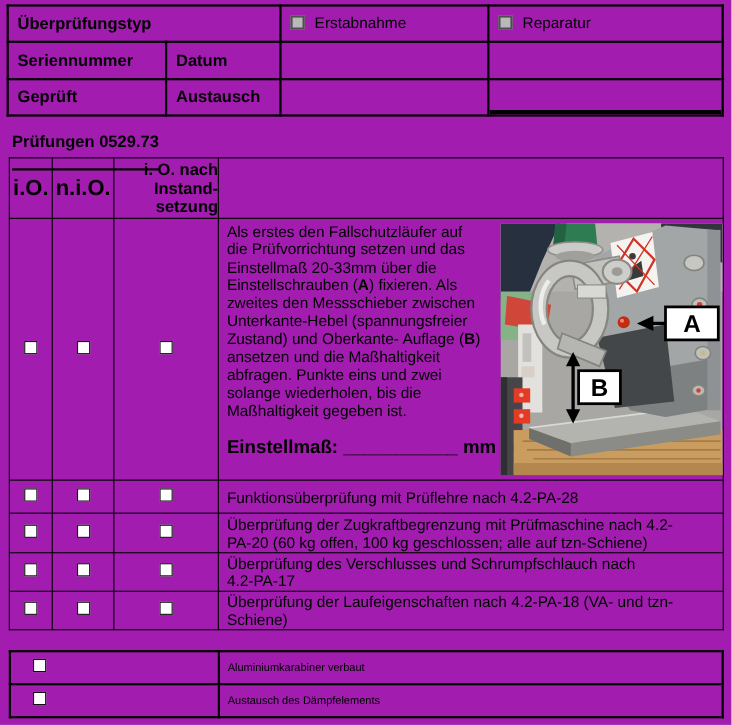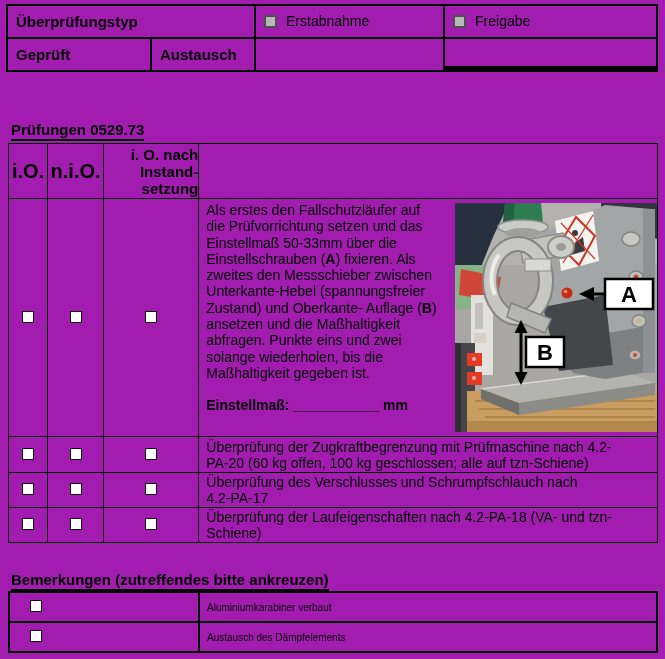--- a/index.html
+++ b/index.html
@@ -16,36 +16,36 @@
   #header-table td{border:2px solid #000;vertical-align:middle;padding:0 0 0 8px;}
   .hdr-label{font-weight:bold;font-size:15px;}
   .type-cell{padding-left:9px;}
   .cb-gray{display:inline-block;width:9px;height:9px;background:#b9b9b9;border:2px solid #4f4f4f;vertical-align:-1px;}
   .cb-option-label{font-size:14px;margin-left:9px;vertical-align:1px;}
   .sig-cell{position:relative;}
   .sig-line{position:absolute;left:0;right:0;bottom:0;height:4px;background:#000;}
 
   
   .section-title{position:absolute;font-weight:bold;font-size:15px;}
-  .section-title span{border-bottom:2px solid #000;padding-bottom:1px;}
+  .section-title span{border-bottom:2px solid #000;padding-bottom:15px;}
   #tests-title{left:11px;top:121px;}
   #remarks-title{left:11px;top:571px;}
 
   
   #tests-table{position:absolute;left:8px;top:143px;width:650px;}
   #tests-table td{border:1px solid #000;}
   .col-head{font-weight:bold;font-size:20px;text-align:center;vertical-align:middle;}
   .col-head-left{font-weight:bold;font-size:15px;text-align:right;vertical-align:top;padding:2px 0 0 6px;line-height:17px;}
   .cb-cell{text-align:center;vertical-align:middle;}
   .cb-white{display:inline-block;width:10px;height:10px;background:#fff;border:1.5px solid #101010;}
   .pre{white-space:pre-line;}
   .test-text-cell{font-size:14px;line-height:16px;vertical-align:middle;padding:1px 4px 1px 7px;}
   .main-desc-cell{position:relative;vertical-align:top;padding:0;}
   .desc{margin:3px 0 0 7px;width:250px;font-size:14px;line-height:16.3px;}
-  .measure-line{margin:16px 0 0 7px;font-weight:bold;font-size:14px;white-space:nowrap;}
+  .measure-line{margin:16px 0 0 7px;font-weight:bold;font-size:17px;white-space:nowrap;}
 
   
   .photo{position:absolute;left:256px;top:4px;width:202px;height:229px;}
 
   
   #remarks-table{position:absolute;left:8px;top:591px;width:650px;}
   #remarks-table td{border:2px solid #000;vertical-align:middle;}
   .remark-cb-cell{padding-left:20px;}
   .remark-text-cell{font-size:10px;padding-left:7px;}
 </style>
@@ -58,21 +58,27 @@
     <colgroup>
         <col style="width:144px">
         <col style="width:104px">
         <col style="width:189px">
         <col style="width:213px">
       </colgroup>
     <tbody>
         <tr style="height:33px">
       <td colspan="2" class="hdr-label">Überprüfungstyp</td>
       <td class="type-cell"><span class="cb-gray"></span><span class="cb-option-label">Erstabnahme</span></td>
-      <td class="type-cell"><span class="cb-gray"></span><span class="cb-option-label">Freigabe</span></td>
+      <td class="type-cell"><span class="cb-gray"></span><span class="cb-option-label">Reparatur</span></td>
+    </tr>
+    <tr style="height:34px">
+      <td class="hdr-label">Seriennummer</td>
+      <td class="hdr-label">Datum</td>
+      <td></td>
+      <td></td>
     </tr>
     <tr style="height:33px">
       <td class="hdr-label">Geprüft</td>
       <td class="hdr-label">Austausch</td>
       <td></td>
       <td class="sig-cell">
             <div class="sig-line"></div>
           </td>
     </tr>
   </tbody>
@@ -97,21 +103,21 @@
       <td></td>
     </tr>
 
     <tr style="height:238px">
       <td class="cb-cell"><span class="cb-white"></span></td>
       <td class="cb-cell"><span class="cb-white"></span></td>
       <td class="cb-cell"><span class="cb-white"></span></td>
       <td class="main-desc-cell">
         <div class="desc"><span class="pre">Als erstes den Fallschutzläufer auf
 die Prüfvorrichtung setzen und das
-Einstellmaß 50-33mm über die
+Einstellmaß 20-33mm über die
 Einstellschrauben (</span><b class="pre">A</b><span class="pre">) fixieren. Als
 zweites den Messschieber zwischen
 Unterkante-Hebel (spannungsfreier
 Zustand) und Oberkante- Auflage (</span><b class="pre">B</b><span class="pre">)
 ansetzen und die Maßhaltigkeit
 abfragen. Punkte eins und zwei
 solange wiederholen, bis die
 Maßhaltigkeit gegeben ist.</span></div>
         <div class="measure-line"><span>Einstellmaß:</span> <span>___________</span> <span>mm</span></div>
 
@@ -196,20 +202,26 @@
           <g>
             <path d="M150 91 H132" stroke="#000" stroke-width="3"></path>
             <path d="M124 91 L139 84 L139 98 Z" fill="#000"></path>
             <rect x="150" y="76" width="48" height="30" fill="#fff" stroke="#000" stroke-width="2.5"></rect>
             <text x="174" y="99" text-anchor="middle" font-size="22" font-weight="bold">A</text>
           </g>
         </svg>
       </td>
     </tr>
 
+    <tr style="height:30px">
+      <td class="cb-cell"><span class="cb-white"></span></td>
+      <td class="cb-cell"><span class="cb-white"></span></td>
+      <td class="cb-cell"><span class="cb-white"></span></td>
+      <td class="test-text-cell"><span class="pre">Funktionsüberprüfung mit Prüflehre nach 4.2-PA-28</span></td>
+    </tr>
     <tr style="height:36px">
       <td class="cb-cell"><span class="cb-white"></span></td>
       <td class="cb-cell"><span class="cb-white"></span></td>
       <td class="cb-cell"><span class="cb-white"></span></td>
       <td class="test-text-cell"><span class="pre">Überprüfung der Zugkraftbegrenzung mit Prüfmaschine nach 4.2-
 PA-20 (60 kg offen, 100 kg geschlossen; alle auf tzn-Schiene)</span></td>
     </tr>
     <tr style="height:34px">
       <td class="cb-cell"><span class="cb-white"></span></td>
       <td class="cb-cell"><span class="cb-white"></span></td>
@@ -220,21 +232,20 @@
     <tr style="height:35px">
       <td class="cb-cell"><span class="cb-white"></span></td>
       <td class="cb-cell"><span class="cb-white"></span></td>
       <td class="cb-cell"><span class="cb-white"></span></td>
       <td class="test-text-cell"><span class="pre">Überprüfung der Laufeigenschaften nach 4.2-PA-18 (VA- und tzn-
 Schiene)</span></td>
     </tr>
   </tbody>
     </table>
 
-  <div id="remarks-title" class="section-title"><span>Bemerkungen (zutreffendes bitte ankreuzen)</span></div>
 
   <table id="remarks-table">
     <colgroup>
         <col style="width:190px">
         <col style="width:458px">
       </colgroup>
     <tbody>
         <tr style="height:30px">
       <td class="remark-cb-cell"><span class="cb-white"></span></td>
       <td class="remark-text-cell"><span>Aluminiumkarabiner verbaut</span></td>

